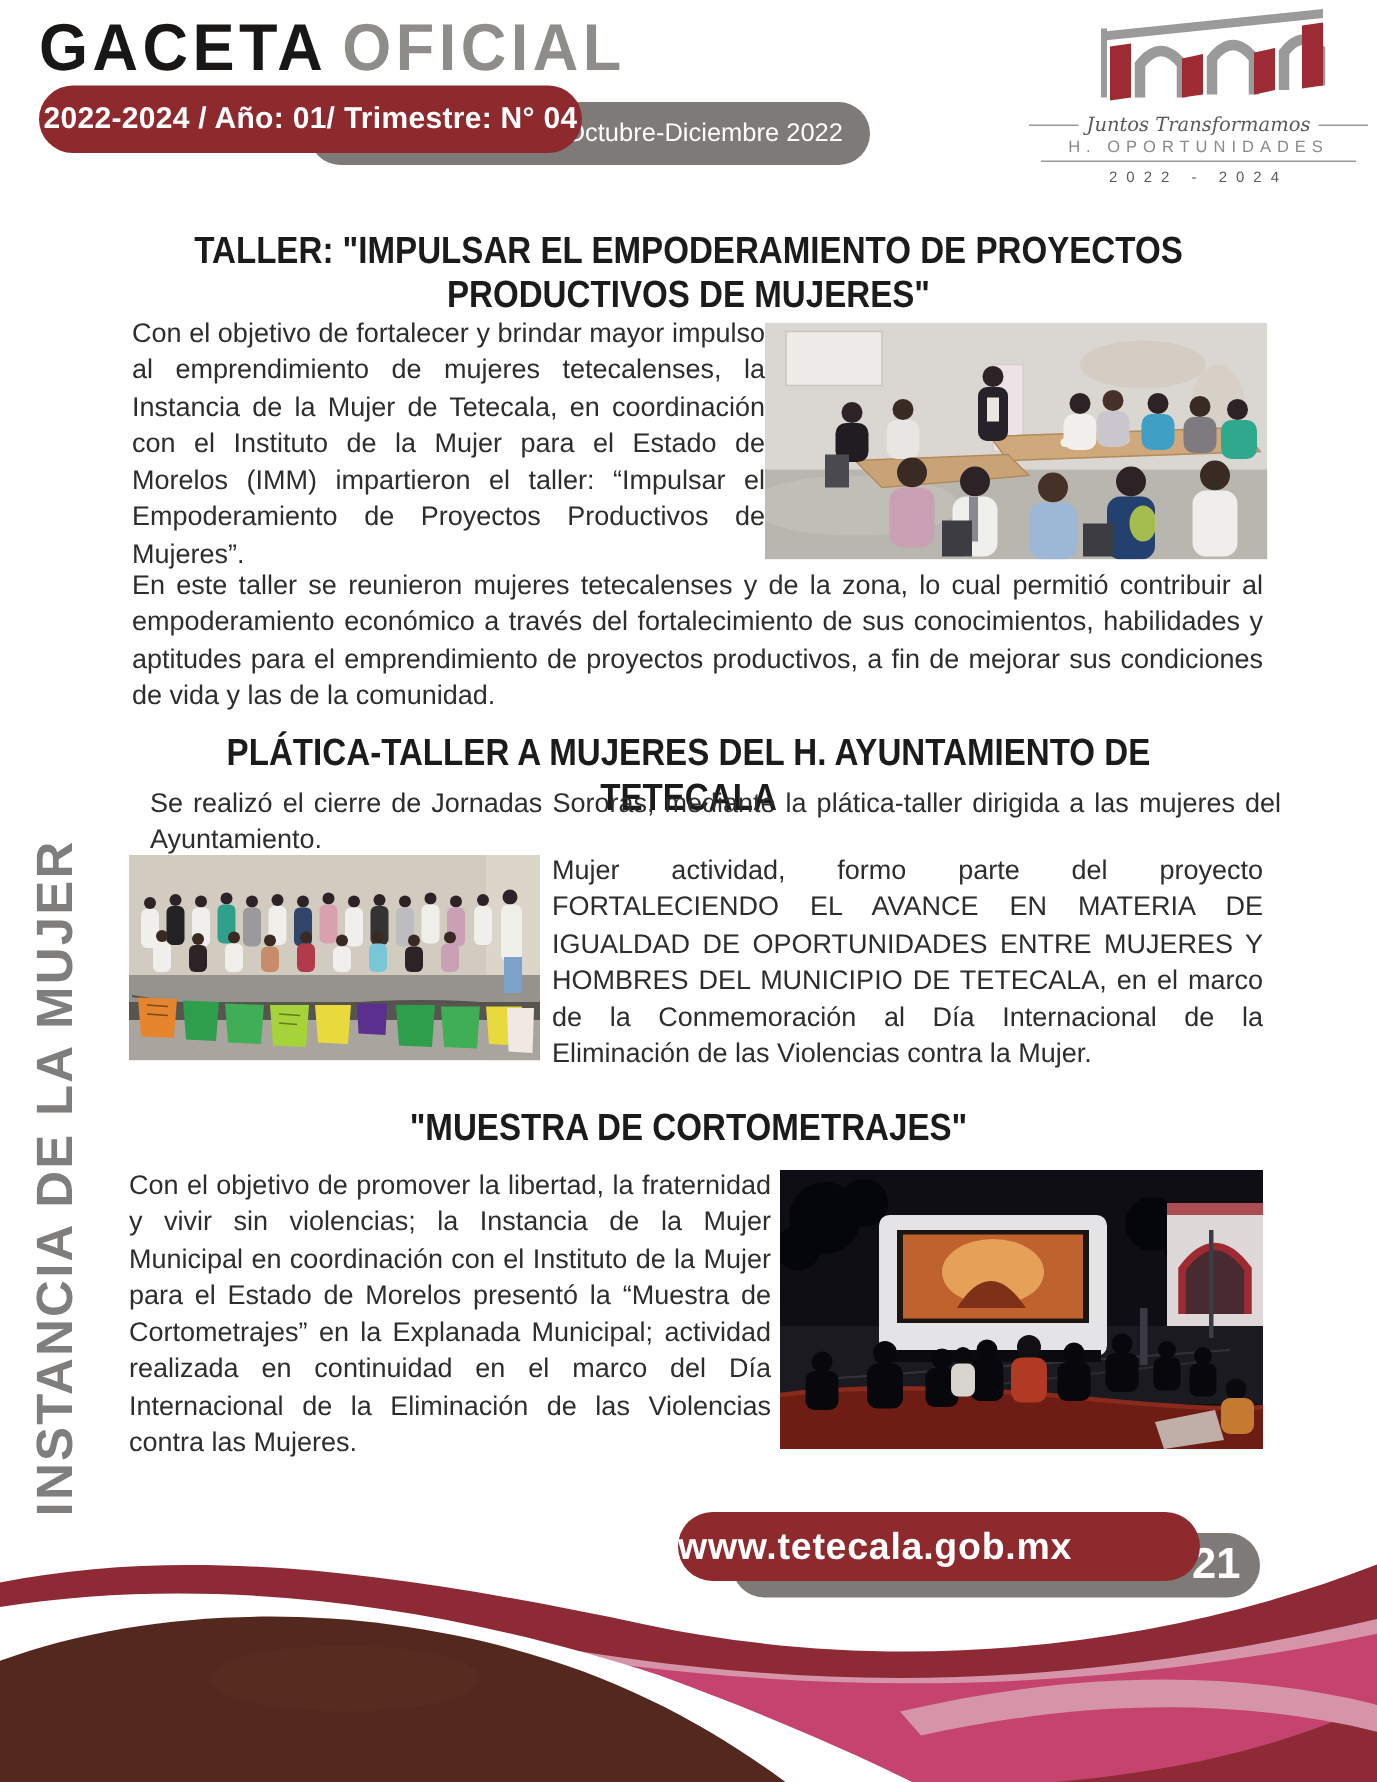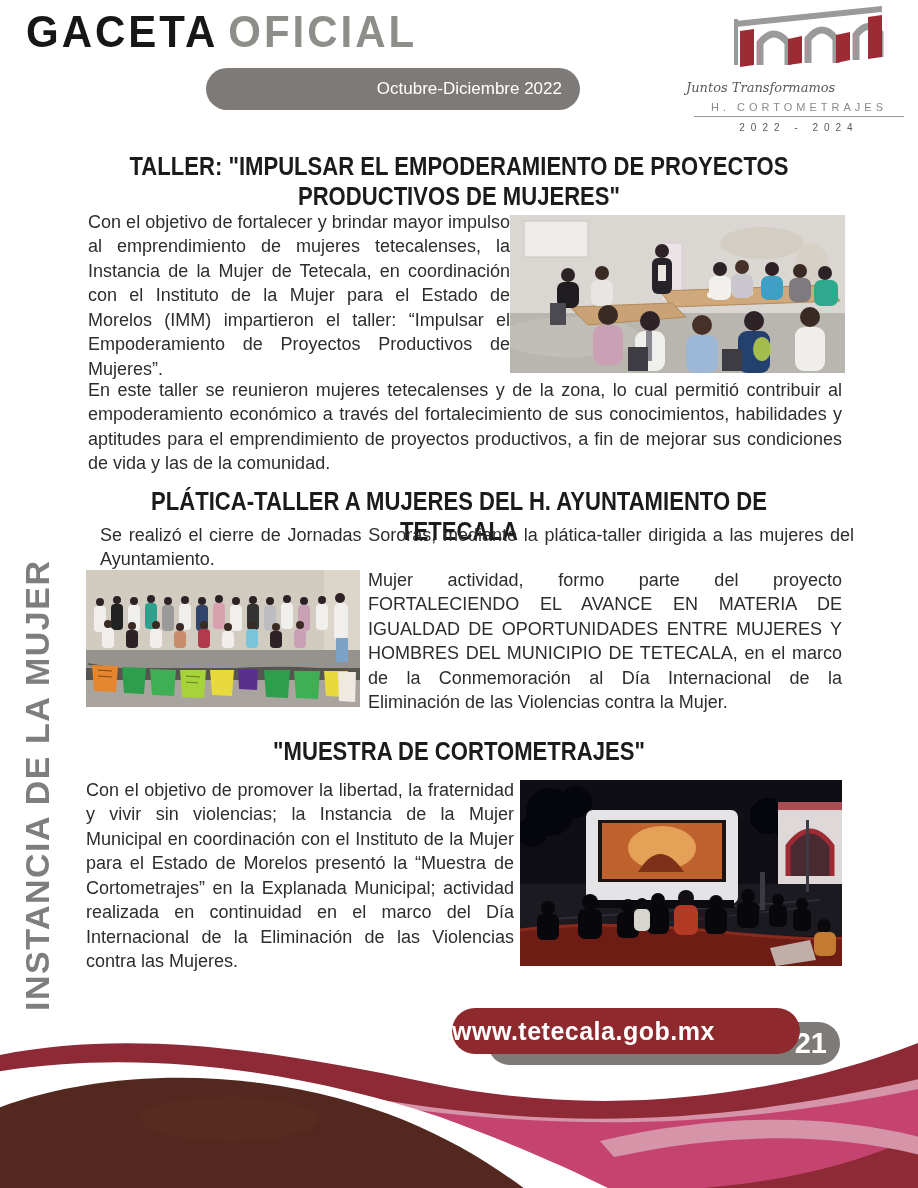--- a/index.html
+++ b/index.html
@@ -14,21 +14,21 @@
     letter-spacing:3px; transform:scale(1,1.05); transform-origin:left top; white-space:nowrap; }
   .masthead .t1 { color:#181716; }
   .masthead .t2 { color:#8f8d8a; margin-left:10px; }
   .pill { position:absolute; border-radius:26px; color:#fff; white-space:nowrap; }
   .pill-gray-top { left:206px; top:67px; width:374px; height:42px; background:#7d7a77; z-index:1;
     text-align:right; font-size:17px; line-height:42px; padding-right:18px; }
   .pill-maroon-top { left:26px; top:56px; width:362px; height:45px; background:#8e2a2e; z-index:2;
     text-align:center; font-size:20px; line-height:45px; font-weight:600; letter-spacing:.2px; }
   
   .logo { position:absolute; left:686px; top:4px; width:226px; text-align:center; z-index:2; }
-  .logo .slogan-row { display:flex; align-items:flex-start; gap:5px; margin-top:2px;flex-direction:column; }
+  .logo .slogan-row { display:flex; align-items:center; gap:5px; margin-top:2px; }
   .logo .hline { flex:1; height:1px; background:#9a9a9a; }
   .logo .slogan { font-family:"DejaVu Serif", serif; font-style:italic; font-size:13px; color:#5a5a5a; white-space:nowrap; }
   .logo .name { font-size:30px; font-weight:900; color:#9e2b33; letter-spacing:2px; line-height:1.05; }
   .logo .subtitle { font-size:11px; color:#8a8a8a; letter-spacing:4px; border-bottom:1px solid #9a9a9a; padding-bottom:3px; margin:1px 8px 0 8px; }
   .logo .period { font-size:10px; color:#5a5a5a; letter-spacing:6px; margin-top:5px; }
   
   .sec-title { position:absolute; left:89px; width:740px; text-align:center; color:#1c1b1a;
     font-size:23px; font-weight:800; line-height:1.18; transform:scale(.96,1.1); transform-origin:center top; }
   .para { position:absolute; color:#2e2d2c; font-size:18px; line-height:1.36; text-align:justify; }
   .photo { position:absolute; overflow:hidden; }
@@ -46,39 +46,40 @@
 </style>
 </head>
 <body>
 
 <div id="page">
 
   <div class="masthead">
     <span class="t1">GACETA</span><span class="t2">OFICIAL</span>
   </div>
   <div class="pill pill-gray-top">Octubre-Diciembre 2022</div>
+  <div class="pill pill-maroon-top">2022-2024 / Año: 01/ Trimestre: N° 04</div>
 
   <div class="logo">
     <svg width="170" height="64" viewBox="0 0 170 64" style="margin:0 auto;">
       <polygon points="22,16 168,1 168,7 22,22" fill="#9a9a9a"></polygon>
       <rect x="20" y="14" width="4" height="46" fill="#9a9a9a"></rect>
       <polygon points="26,26 40,24 40,60 26,62" fill="#9e2b33"></polygon>
       <path d="M46,60 L46,38 Q60,20 74,38 L74,60" fill="none" stroke="#9a9a9a" stroke-width="7"></path>
       <polygon points="74,34 88,31 88,58 74,60" fill="#9e2b33"></polygon>
       <path d="M94,58 L94,34 Q108,16 122,34 L122,58" fill="none" stroke="#9a9a9a" stroke-width="7"></path>
       <polygon points="122,30 136,27 136,55 122,58" fill="#9e2b33"></polygon>
       <path d="M142,55 L142,30 Q154,14 166,28 L166,52" fill="none" stroke="#9a9a9a" stroke-width="7"></path>
       <polygon points="154,12 168,10 168,52 154,54" fill="#9e2b33"></polygon>
     </svg>
     <div class="slogan-row">
       <span class="hline"></span>
       <span class="slogan">Juntos Transformamos</span>
       <span class="hline"></span>
     </div>
-    <div class="subtitle">H. CORTOMETRAJES</div>
+    <div class="subtitle">H. OPORTUNIDADES</div>
     <div class="period">2022 - 2024</div>
   </div>
 
   <div class="sec-title" style="top:151px;">TALLER: "IMPULSAR EL EMPODERAMIENTO DE PROYECTOS PRODUCTIVOS DE MUJERES"</div>
   <div class="para" style="left:88px; top:209px; width:422px;">Con el objetivo de fortalecer y brindar mayor impulso al emprendimiento de mujeres tetecalenses, la Instancia de la Mujer de Tetecala, en coordinación con el Instituto de la Mujer para el Estado de Morelos (IMM) impartieron el taller: “Impulsar el Empoderamiento de Proyectos Productivos de Mujeres”.</div>
 
   <div class="photo" style="left:510px; top:214px; width:335px; height:158px;">
     <svg width="335" height="158" viewBox="0 0 335 158">
       <rect width="335" height="158" fill="#dad7d2"></rect>
       <ellipse cx="252" cy="28" rx="42" ry="16" fill="#c9bfae" opacity=".4"></ellipse>

